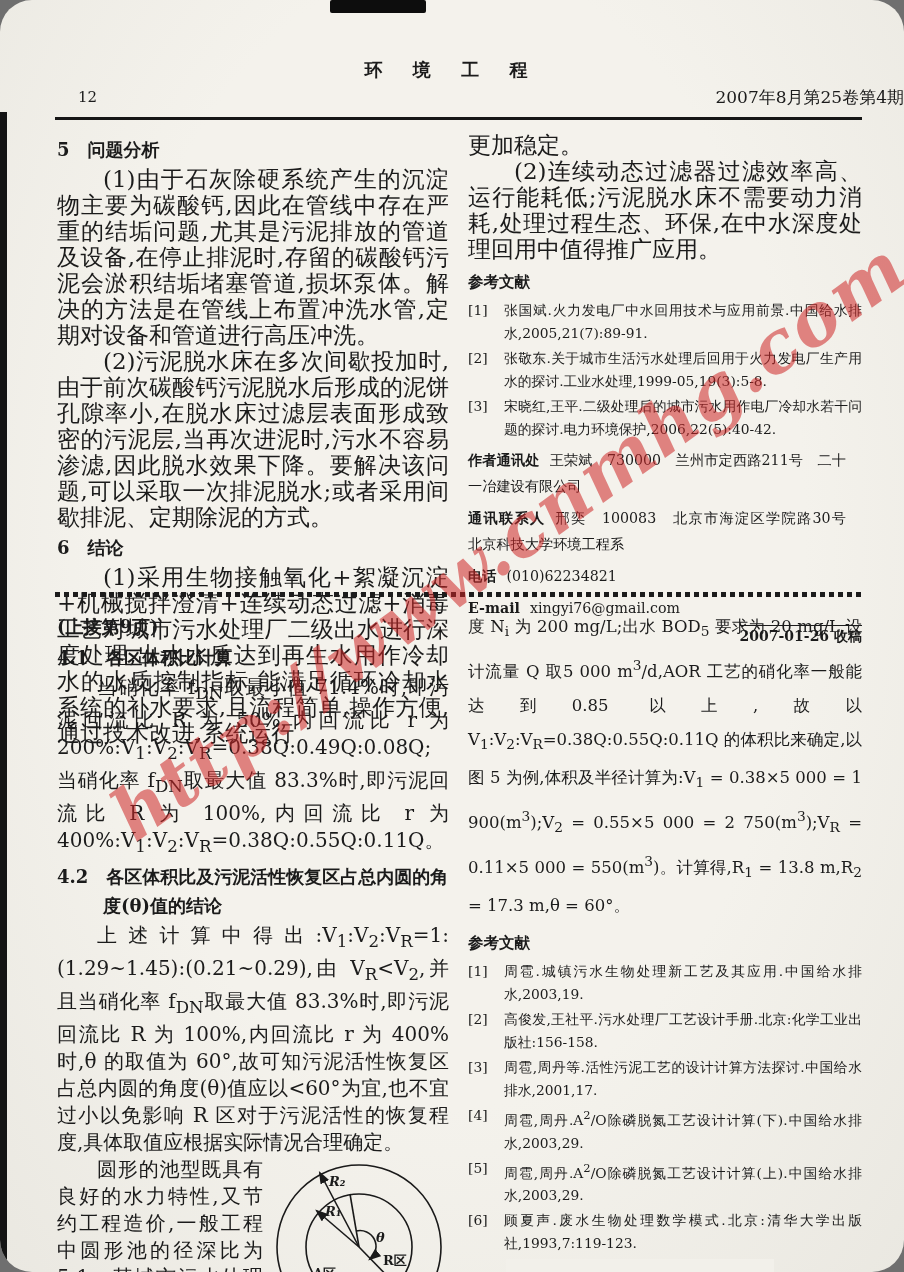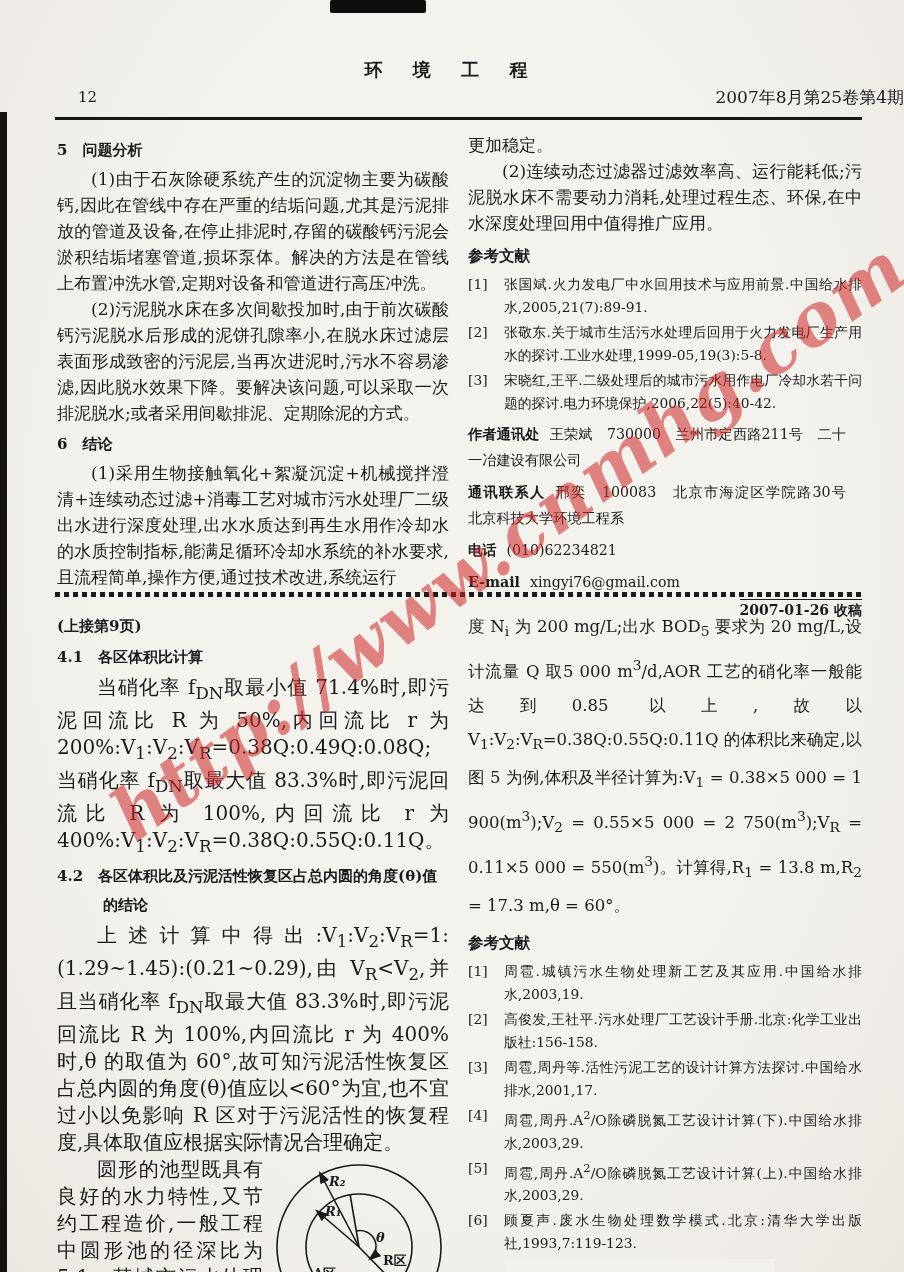--- a/index.html
+++ b/index.html
@@ -1,35 +1,35 @@
 <!DOCTYPE html>
 <html><head>
 <meta charset="utf-8">
 <style>
   html,body{margin:0;padding:0;background:#6f6f6f;}
   #page{position:relative;width:904px;height:1272px;margin:0 auto;overflow:hidden;
         background:radial-gradient(ellipse at 50% 42%, #f4f2ec 55%, #eae8e1 100%);
-        font-family:"DejaVu Serif","Liberation Serif",serif;color:#1b1b1b;}
+        font-family:"DejaVu Serif","Liberation Serif",serif;color:#1b1b1b;border-radius:32px;}
   
   .smudge{position:absolute;left:330px;top:0;width:96px;height:13px;background:#0d0d0d;border-radius:2px;}
   .edgestrip{position:absolute;left:0;top:112px;width:7px;height:1160px;background:#141414;}
   
   .jtitle{position:absolute;left:0;top:58px;width:100%;text-align:center;font-size:18px;font-weight:bold;letter-spacing:12px;}
   .jissue{position:absolute;left:0;top:86px;width:100%;text-align:right;font-size:17px;}
   .pagenum{position:absolute;left:78px;top:88px;font-size:15px;}
   .hrule{position:absolute;left:55px;top:117px;width:807px;height:3px;background:#161616;}
   
   .col{position:absolute;}
   .tl{left:57px;top:132px;width:392px;}
   .tr{left:468px;top:132px;width:394px;}
   .bl{left:57px;top:610px;width:392px;}
   .br{left:468px;top:610px;width:394px;}
-  .para{font-size:17px;line-height:26px;text-align:justify;text-indent:2em;margin:0;}
+  .para{font-size:23px;line-height:26px;text-align:justify;text-indent:2em;margin:0;}
   .noindent{text-indent:0;}
-  .sech{font-size:15px;font-weight:bold;line-height:28px;margin:4px 0 2px 0;}
+  .sech{font-size:18px;font-weight:bold;line-height:28px;margin:4px 0 2px 0;}
   .bl .para{font-size:20px;line-height:27px;}
   .bl .sech{line-height:29px;margin:2px 0;}
   .hang{padding-left:46px;text-indent:-46px;}
   .br .para{font-size:16.5px;line-height:34px;}
   
   .refstitle{text-align:left;font-weight:bold;font-size:15.5px;margin:10px 0 6px 0;}
   .ref{display:flex;font-size:13.8px;line-height:23px;margin:0 0 2px 0;}
   .ref .rlabel{flex:0 0 36px;}
   .ref .rtext{flex:1;text-align:justify;}
   

